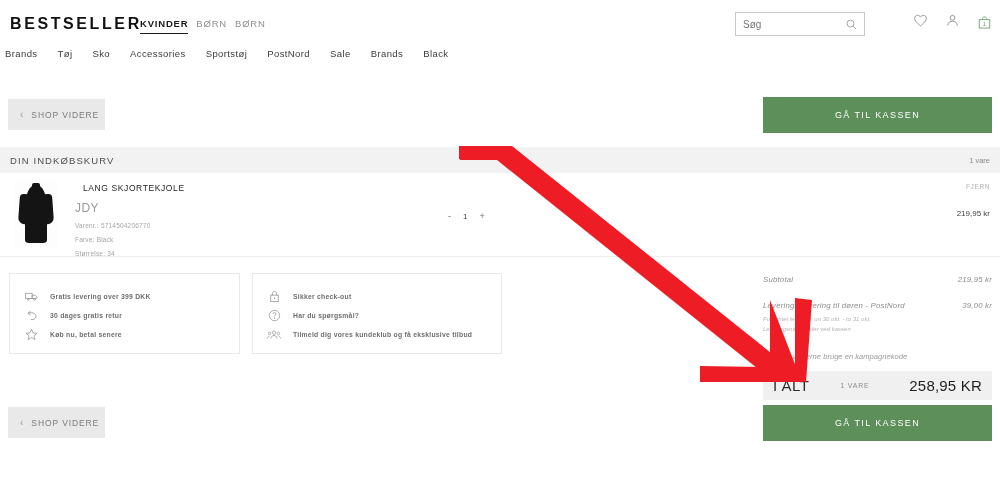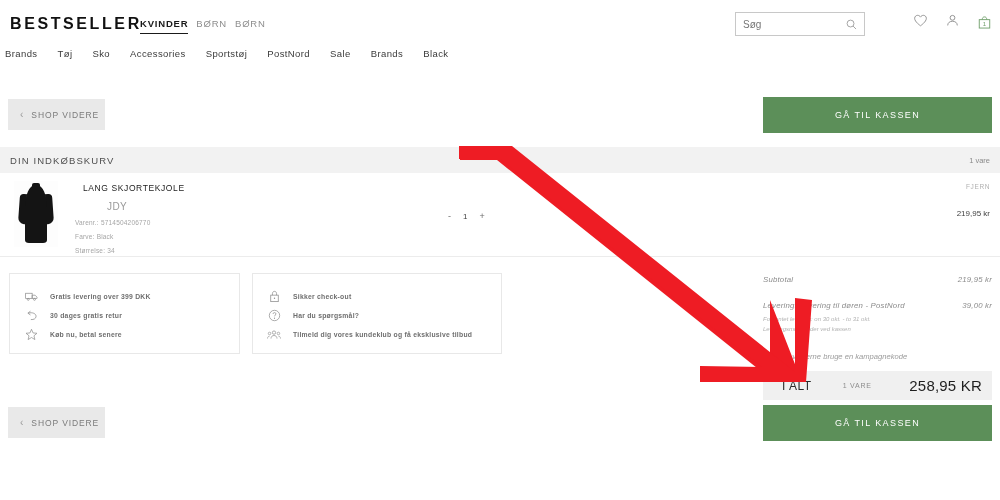--- a/index.html
+++ b/index.html
@@ -119,21 +119,21 @@
     position: absolute; left: 32px; top: 13px; width: 7px; height: 30px;
     background: #141414; border-radius: 0 4px 6px 0; transform: rotate(-4deg);
   }
   .thumb .collar {
     position: absolute; left: 18px; top: 2px; width: 8px; height: 5px;
     background: #141414; border-radius: 2px;
   }
 
   .prod-info { position: absolute; left: 75px; top: 10px; }
   .prod-name { font-size: 8.5px; font-weight: normal; letter-spacing: 0.6px; color: #1c1c1c; margin-left: 8px; }
-  .prod-brand { font-size: 10px; color: #9a9a9a; margin-top: 8px; letter-spacing: 0.4px; margin-left: 32px; }
+  .prod-brand { font-size: 12px; color: #9a9a9a; margin-top: 8px; letter-spacing: 0.4px; }
   .prod-meta { font-size: 6.5px; color: #a6a6a6; margin-top: 7px; letter-spacing: 0.2px; }
 
   .qty {
     position: absolute; left: 448px; top: 39px;
     display: flex; align-items: center; gap: 12px;
   }
   .qty .op { font-size: 9px; color: #6d6d6d; cursor: pointer; line-height: 1; }
   .qty .val { font-size: 8px; color: #3f3f3f; }
 
   .remove-link {
@@ -179,21 +179,21 @@
   .promo-box {
     width: 9px; height: 9px; border: 1px solid #c2c2c2; background: #fff;
     flex: 0 0 auto;
   }
   .promo-lbl { font-size: 7.6px; color: #9b9b9b; }
 
   .total-bar {
     position: absolute; left: 763px; top: 371px; width: 229px; height: 29px;
     background: #f0f0f0; display: flex; align-items: center;
   }
-  .total-bar .t-lbl { margin-left: 19px; font-size: 12px; color: #2c2c2c; letter-spacing: 0.5px; }
+  .total-bar .t-lbl { margin-left: 10px; font-size: 15px; color: #2c2c2c; letter-spacing: 0.5px; }
   .total-bar .t-qty { margin-left: 31px; font-size: 7px; color: #8c8c8c; letter-spacing: 0.8px; }
   .total-bar .t-amt { margin-left: auto; margin-right: 10px; font-size: 15px; color: #1f1f1f; letter-spacing: 0.2px; }
 
   .row-bottom-actions {
     position: absolute; top: 405px; left: 8px; width: 984px; height: 36px;
   }
   .row-bottom-actions .left { position: absolute; left: 0; top: 2px; }
   .row-bottom-actions .right { position: absolute; right: 0; top: 0; }
 
   

